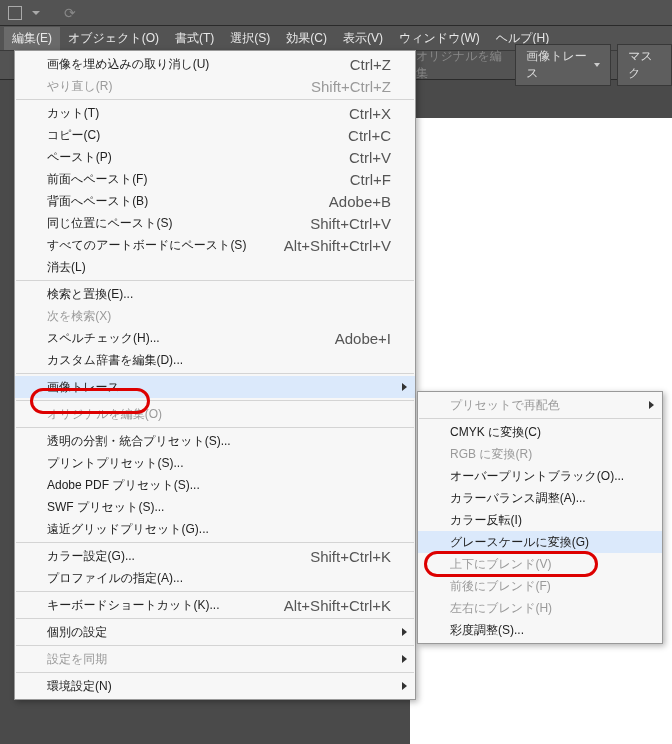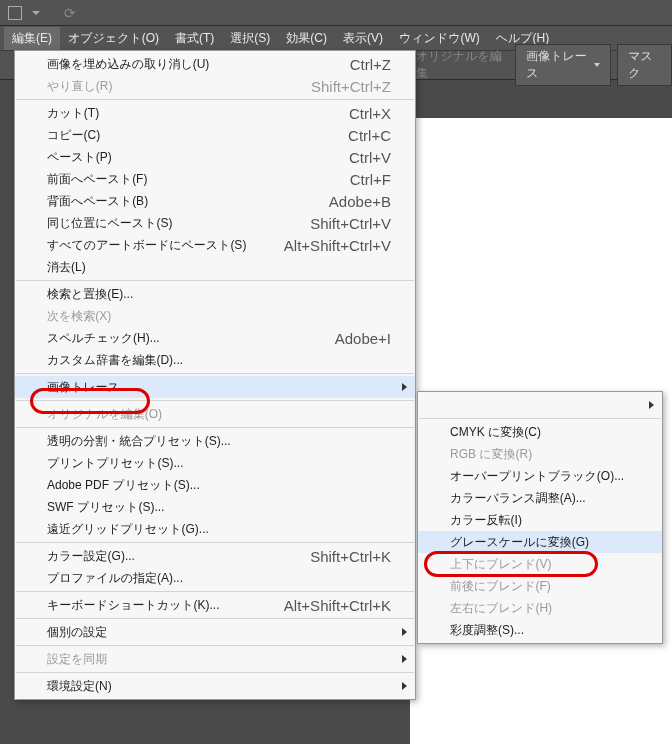--- a/index.html
+++ b/index.html
@@ -172,20 +172,21 @@
       <span class="arr"></span>
     </div>
     <div class="sep"></div>
     <div class="row">
       <span class="lab">環境設定(N)</span>
       <span class="arr"></span>
     </div>
   </div>
 <div class="menu menu2" id="menu2">
     <div class="row disabled">
+      <span class="lab">プリセットで再配色</span>
       <span class="arr"></span>
     </div>
     <div class="sep"></div>
     <div class="row">
       <span class="lab">CMYK に変換(C)</span>
     </div>
     <div class="row disabled">
       <span class="lab">RGB に変換(R)</span>
     </div>
     <div class="row">

